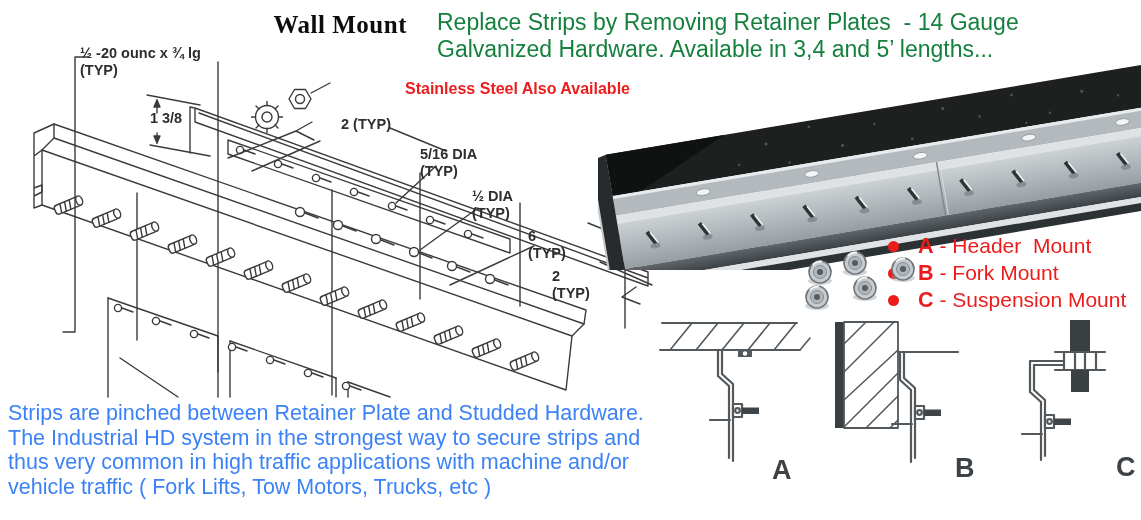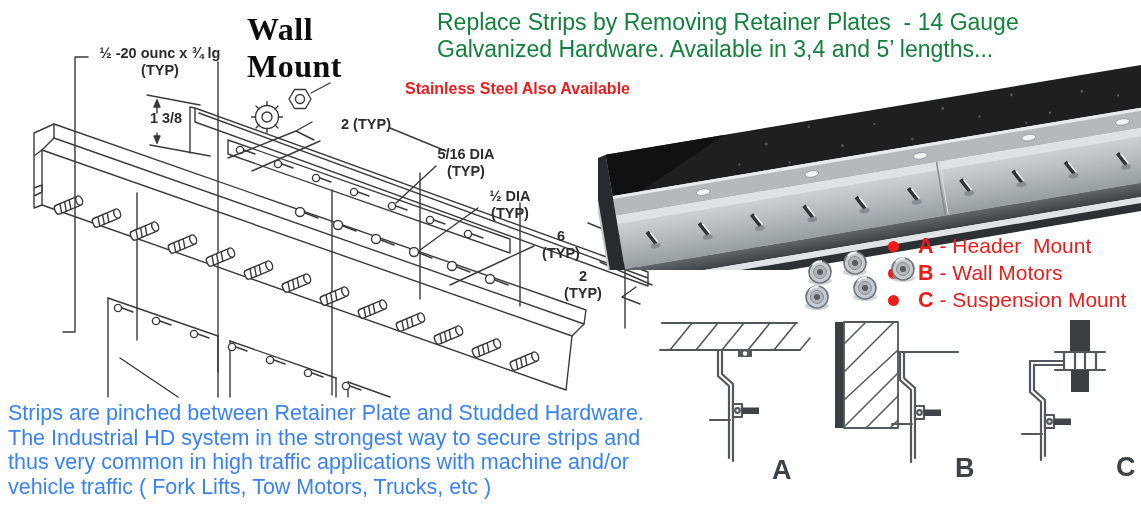--- a/index.html
+++ b/index.html
@@ -4,24 +4,24 @@
 <style>
   :root{
     --red:#ed1c1c; --ink:#1a1a1a; --line:#3b3b3b; --diagline:#53585c;
   }
   html,body{margin:0;padding:0;}
   body{width:1141px;height:520px;background:#ffffff;position:relative;overflow:hidden;
        font-family:"Liberation Sans",sans-serif;color:var(--ink);}
   .abs{position:absolute;}
   .pre{white-space:pre-wrap;}
   .title{left:247px;top:11px;width:160px;font-family:"Liberation Serif",serif;
-         font-weight:700;font-size:32px;letter-spacing:.5px;color:#0d0d0d;}
+         font-weight:700;font-size:25px;letter-spacing:.5px;color:#0d0d0d;text-align:right;}
   .intro{left:437px;top:9px;width:620px;font-size:23px;line-height:26.5px;color:#15803d;}
   .stainless{left:405px;top:80px;font-size:16px;font-weight:700;color:var(--red);}
-  .callout{font-size:14.5px;line-height:16.5px;font-weight:700;color:#2e2e2e;text-align:center;}
+  .callout{font-size:14.5px;line-height:16.5px;font-weight:700;color:#2e2e2e;text-align:left;}
   .callout.left{text-align:center;}
   .bullet-row{left:888px;height:26px;display:flex;align-items:center;}
   .dot{width:11px;height:11px;border-radius:50%;background:var(--red);margin-right:19px;flex:none;}
   .ltr{font-weight:700;font-size:21.5px;color:var(--red);margin-right:6px;white-space:pre;}
   .mtxt{font-size:21px;color:var(--red);white-space:pre;}
   .body-text{left:8px;top:401px;width:660px;font-size:21.5px;line-height:24.6px;color:#3b82f6;}
   .dlabel{font-size:27px;font-weight:700;color:#3d4246;}
   svg{position:absolute;}
 </style>
 </head>
@@ -254,21 +254,21 @@
 </svg>
 
 <div class="abs bullet-row" style="top:233px">
   <span class="dot"></span>
   <span class="ltr">A</span>
   <span class="mtxt">- Header  Mount</span>
 </div>
 <div class="abs bullet-row" style="top:260px">
   <span class="dot"></span>
   <span class="ltr">B</span>
-  <span class="mtxt">- Wall Motors</span>
+  <span class="mtxt">- Fork Mount</span>
 </div>
 <div class="abs bullet-row" style="top:287px">
   <span class="dot"></span>
   <span class="ltr">C</span>
   <span class="mtxt">- Suspension Mount</span>
 </div>
 
 <svg class="abs" style="left:770px;top:245px" width="178" height="96" viewBox="0 0 178 96">
   <defs>
     <g id="nut">

